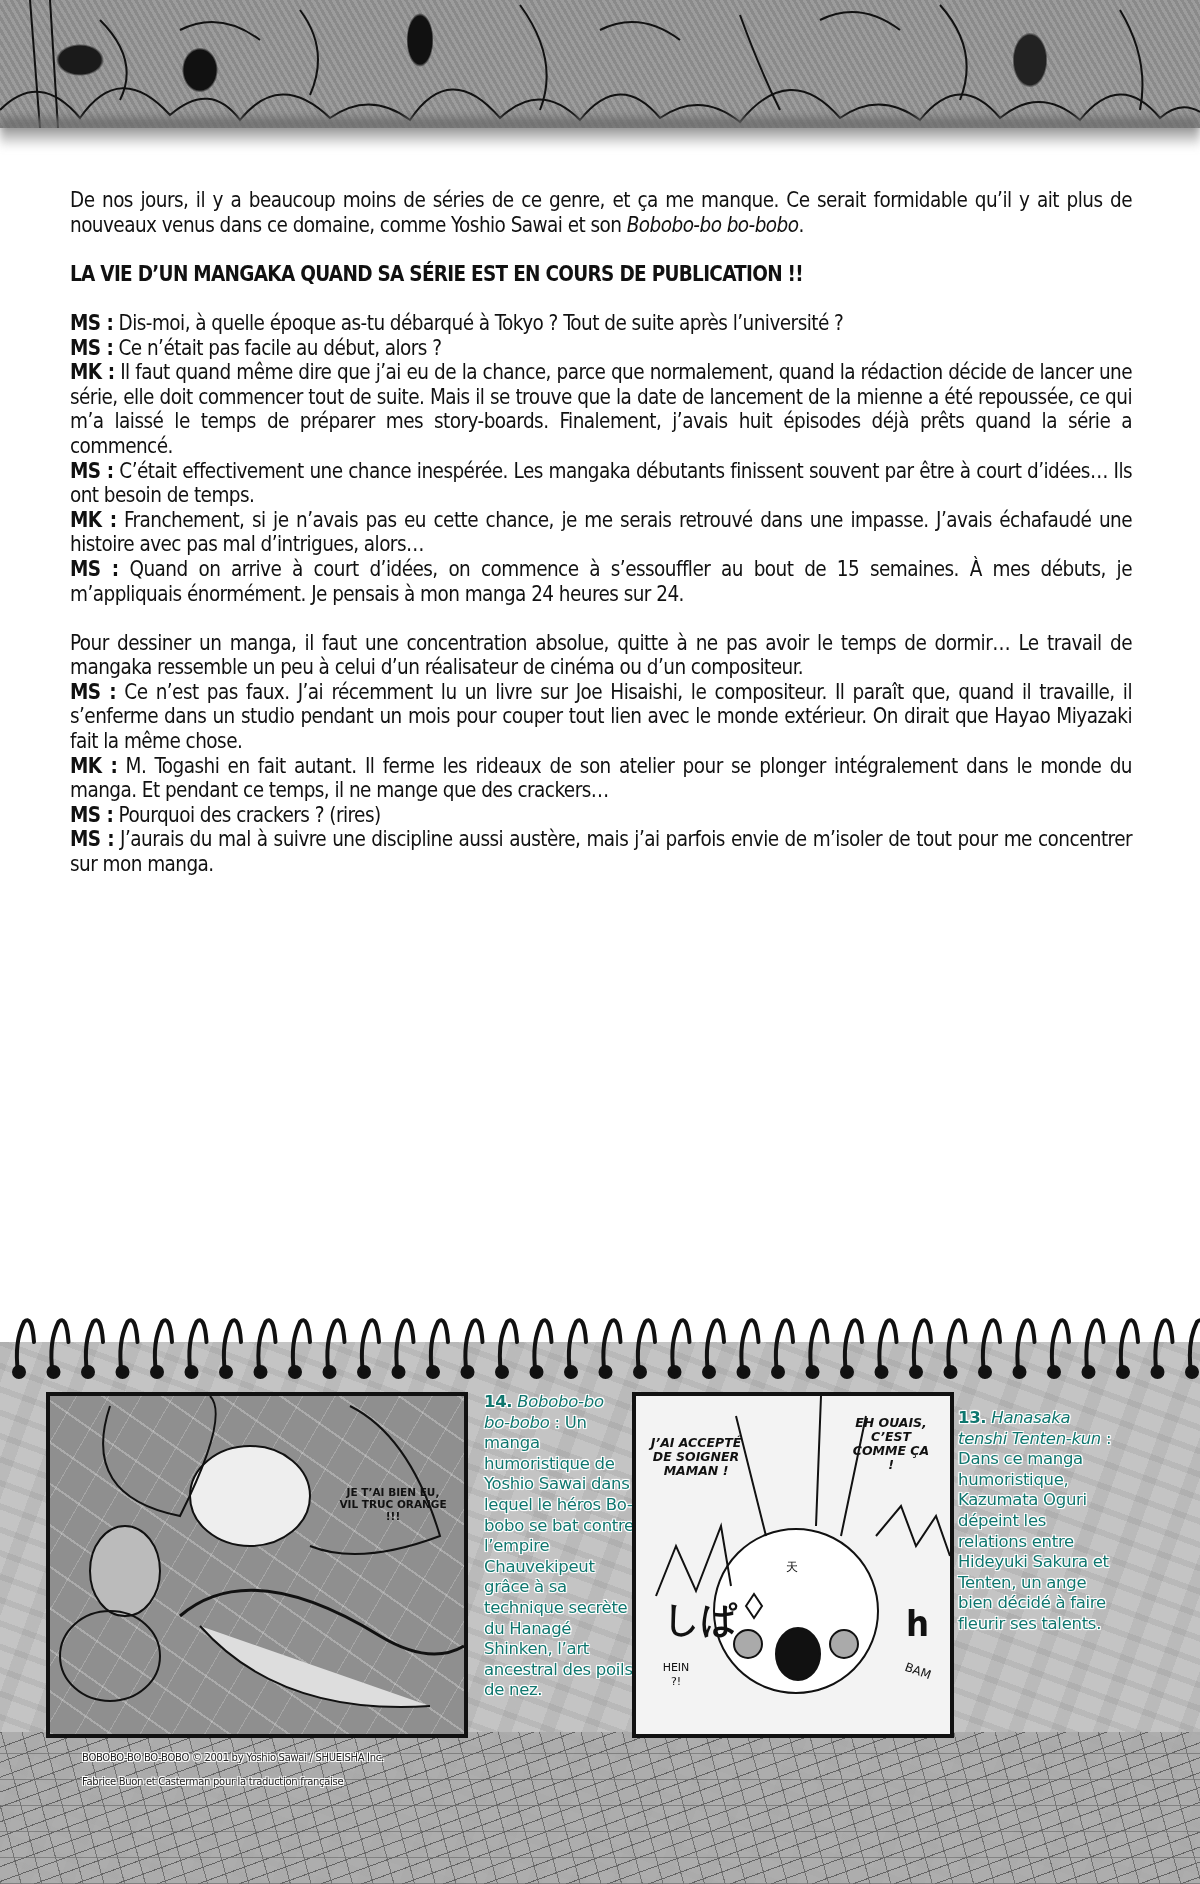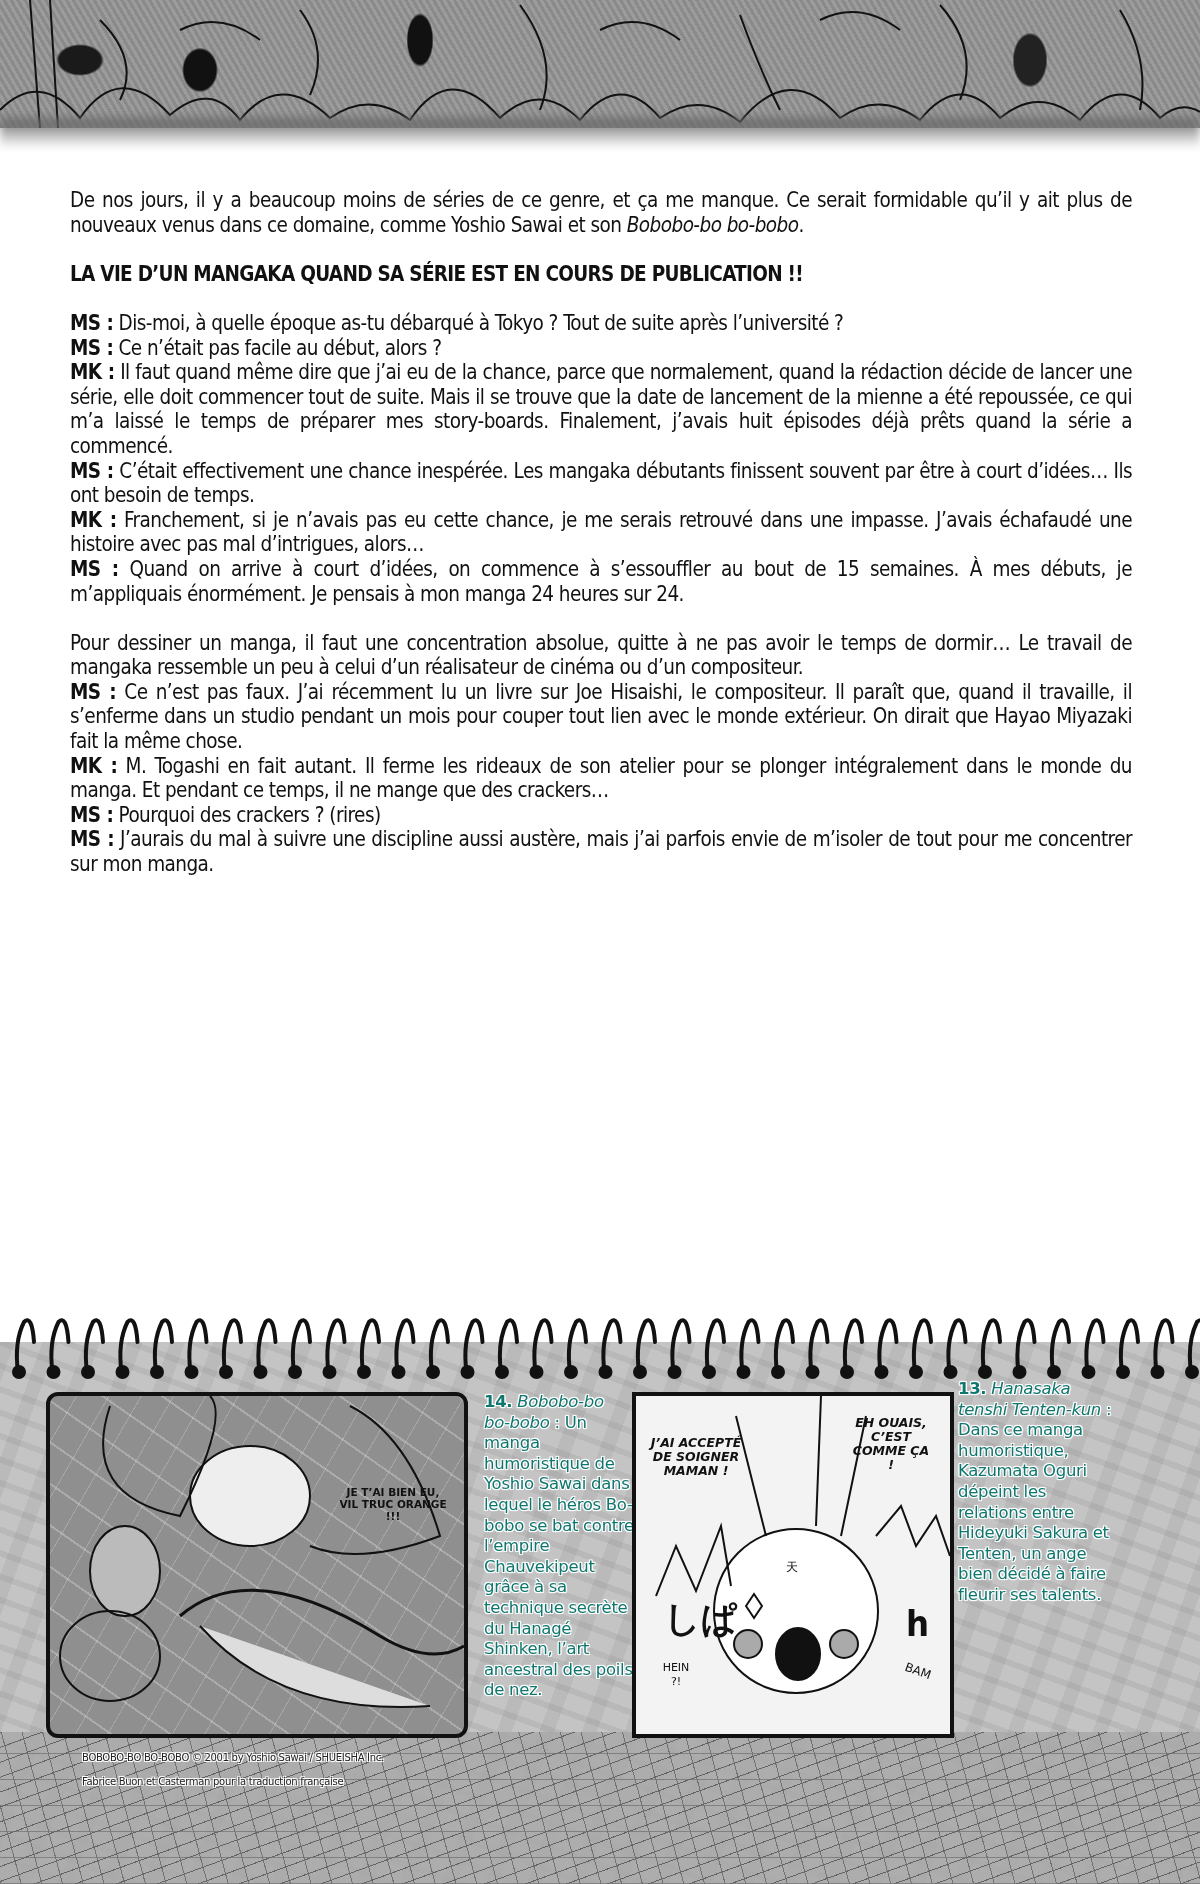--- a/index.html
+++ b/index.html
@@ -57,31 +57,30 @@
   }
   .spiral { position: absolute; left: 0; top: 1312px; width: 1200px; height: 70px; }
   .panel {
     position: absolute; border: 4px solid #111; background: #9a9a9a; overflow: hidden;
   }
   .panel-left { left: 46px; top: 1392px; width: 414px; height: 338px;
     background:
       repeating-linear-gradient(35deg, rgba(255,255,255,0.25) 0 2px, transparent 2px 34px),
       repeating-linear-gradient(-60deg, rgba(255,255,255,0.2) 0 1px, transparent 1px 28px),
       #8f8f8f;
-    border-radius: 12px;
   }
   .panel-right { left: 632px; top: 1392px; width: 314px; height: 338px; background: #f3f3f3; }
   .caption {
     position: absolute; font-size: 16.5px; line-height: 20.6px; color: #0f766e;
     font-family: "DejaVu Sans", sans-serif; letter-spacing: -0.3px;
     text-shadow: 0 0 2px #fff, 0 0 2px #fff, 0 0 3px #fff, 1px 1px 0 #fff, -1px -1px 0 #fff, 1px -1px 0 #fff, -1px 1px 0 #fff;
   }
   .caption i { font-style: italic; }
   .caption-14 { left: 484px; top: 1392px; width: 150px; }
-  .caption-13 { left: 958px; top: 1379px; width: 160px; }
+  .caption-13 { left: 958px; top: 1408px; width: 160px; }
   .bubble {
     position: absolute; font-family: "DejaVu Sans", sans-serif; font-weight: bold; font-style: italic;
     font-size: 12.5px; line-height: 14px; text-align: center; color: #111;
   }
   .credit {
     position: absolute; left: 82px; font-size: 10px; color: #222; font-family: "DejaVu Sans", sans-serif;
     text-shadow: 0 0 2px #fff, 1px 1px 0 #fff, -1px -1px 0 #fff, 1px -1px 0 #fff, -1px 1px 0 #fff;
     letter-spacing: -0.3px;
   }
 </style>

